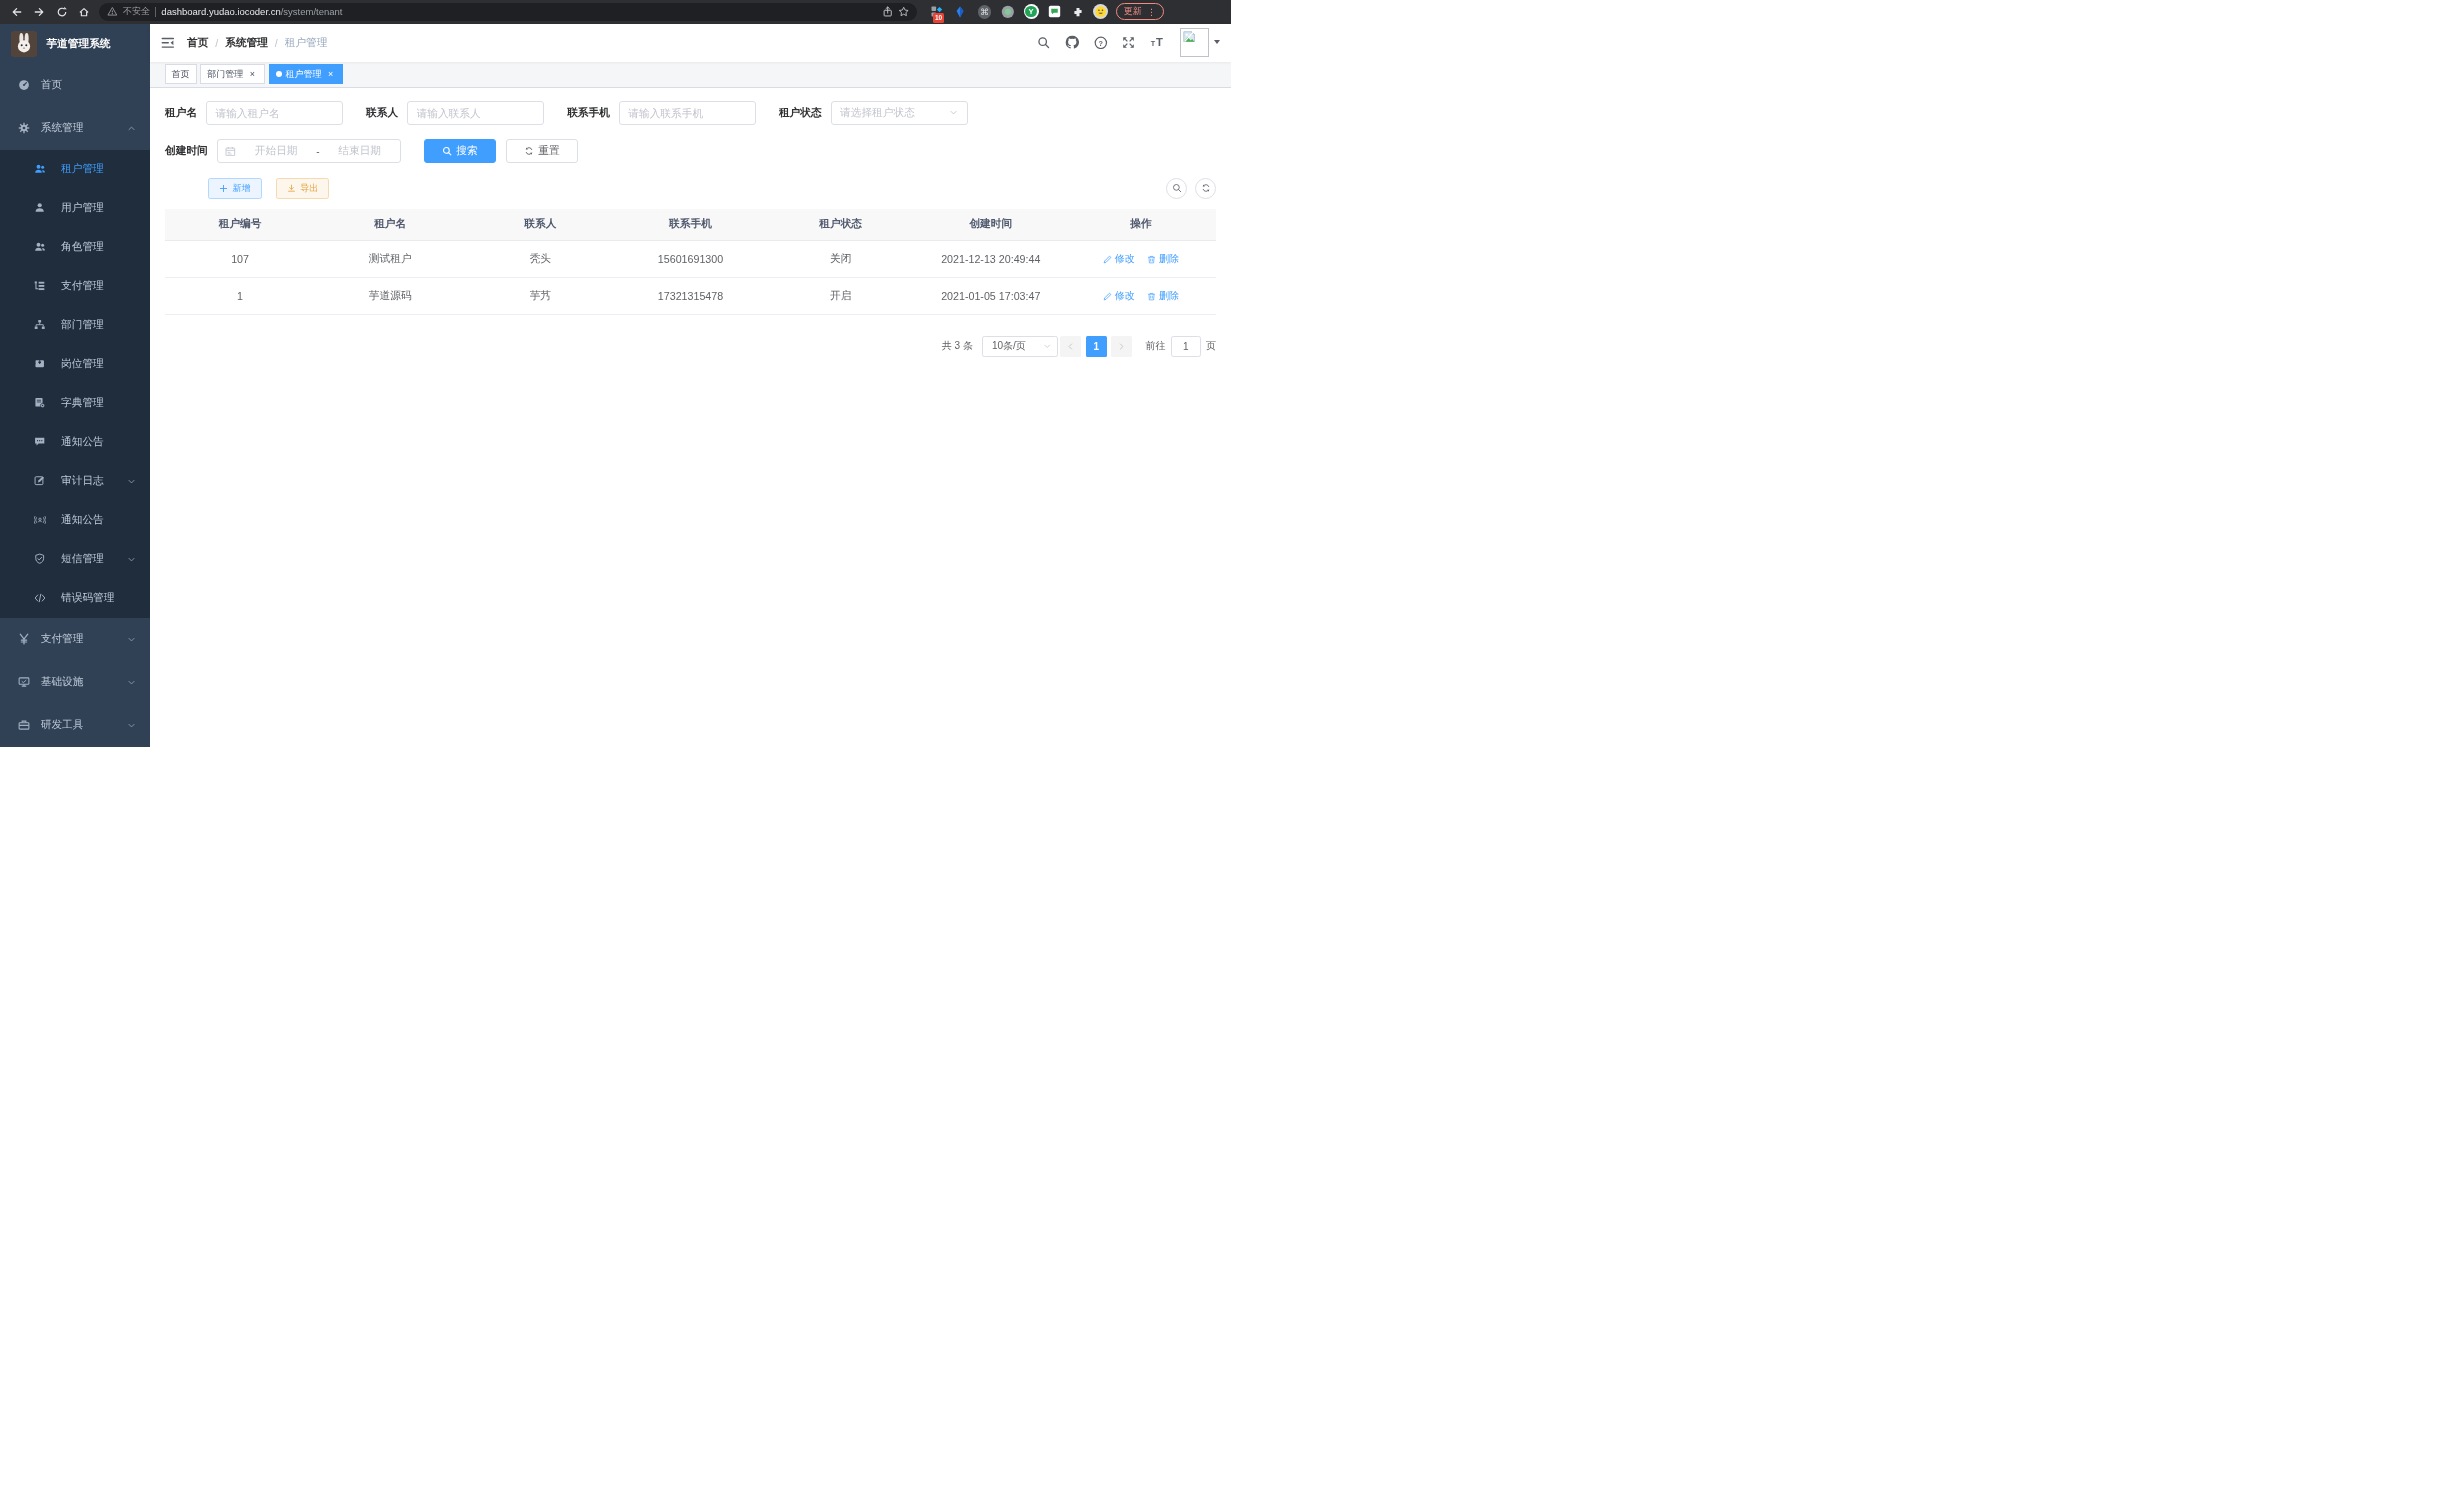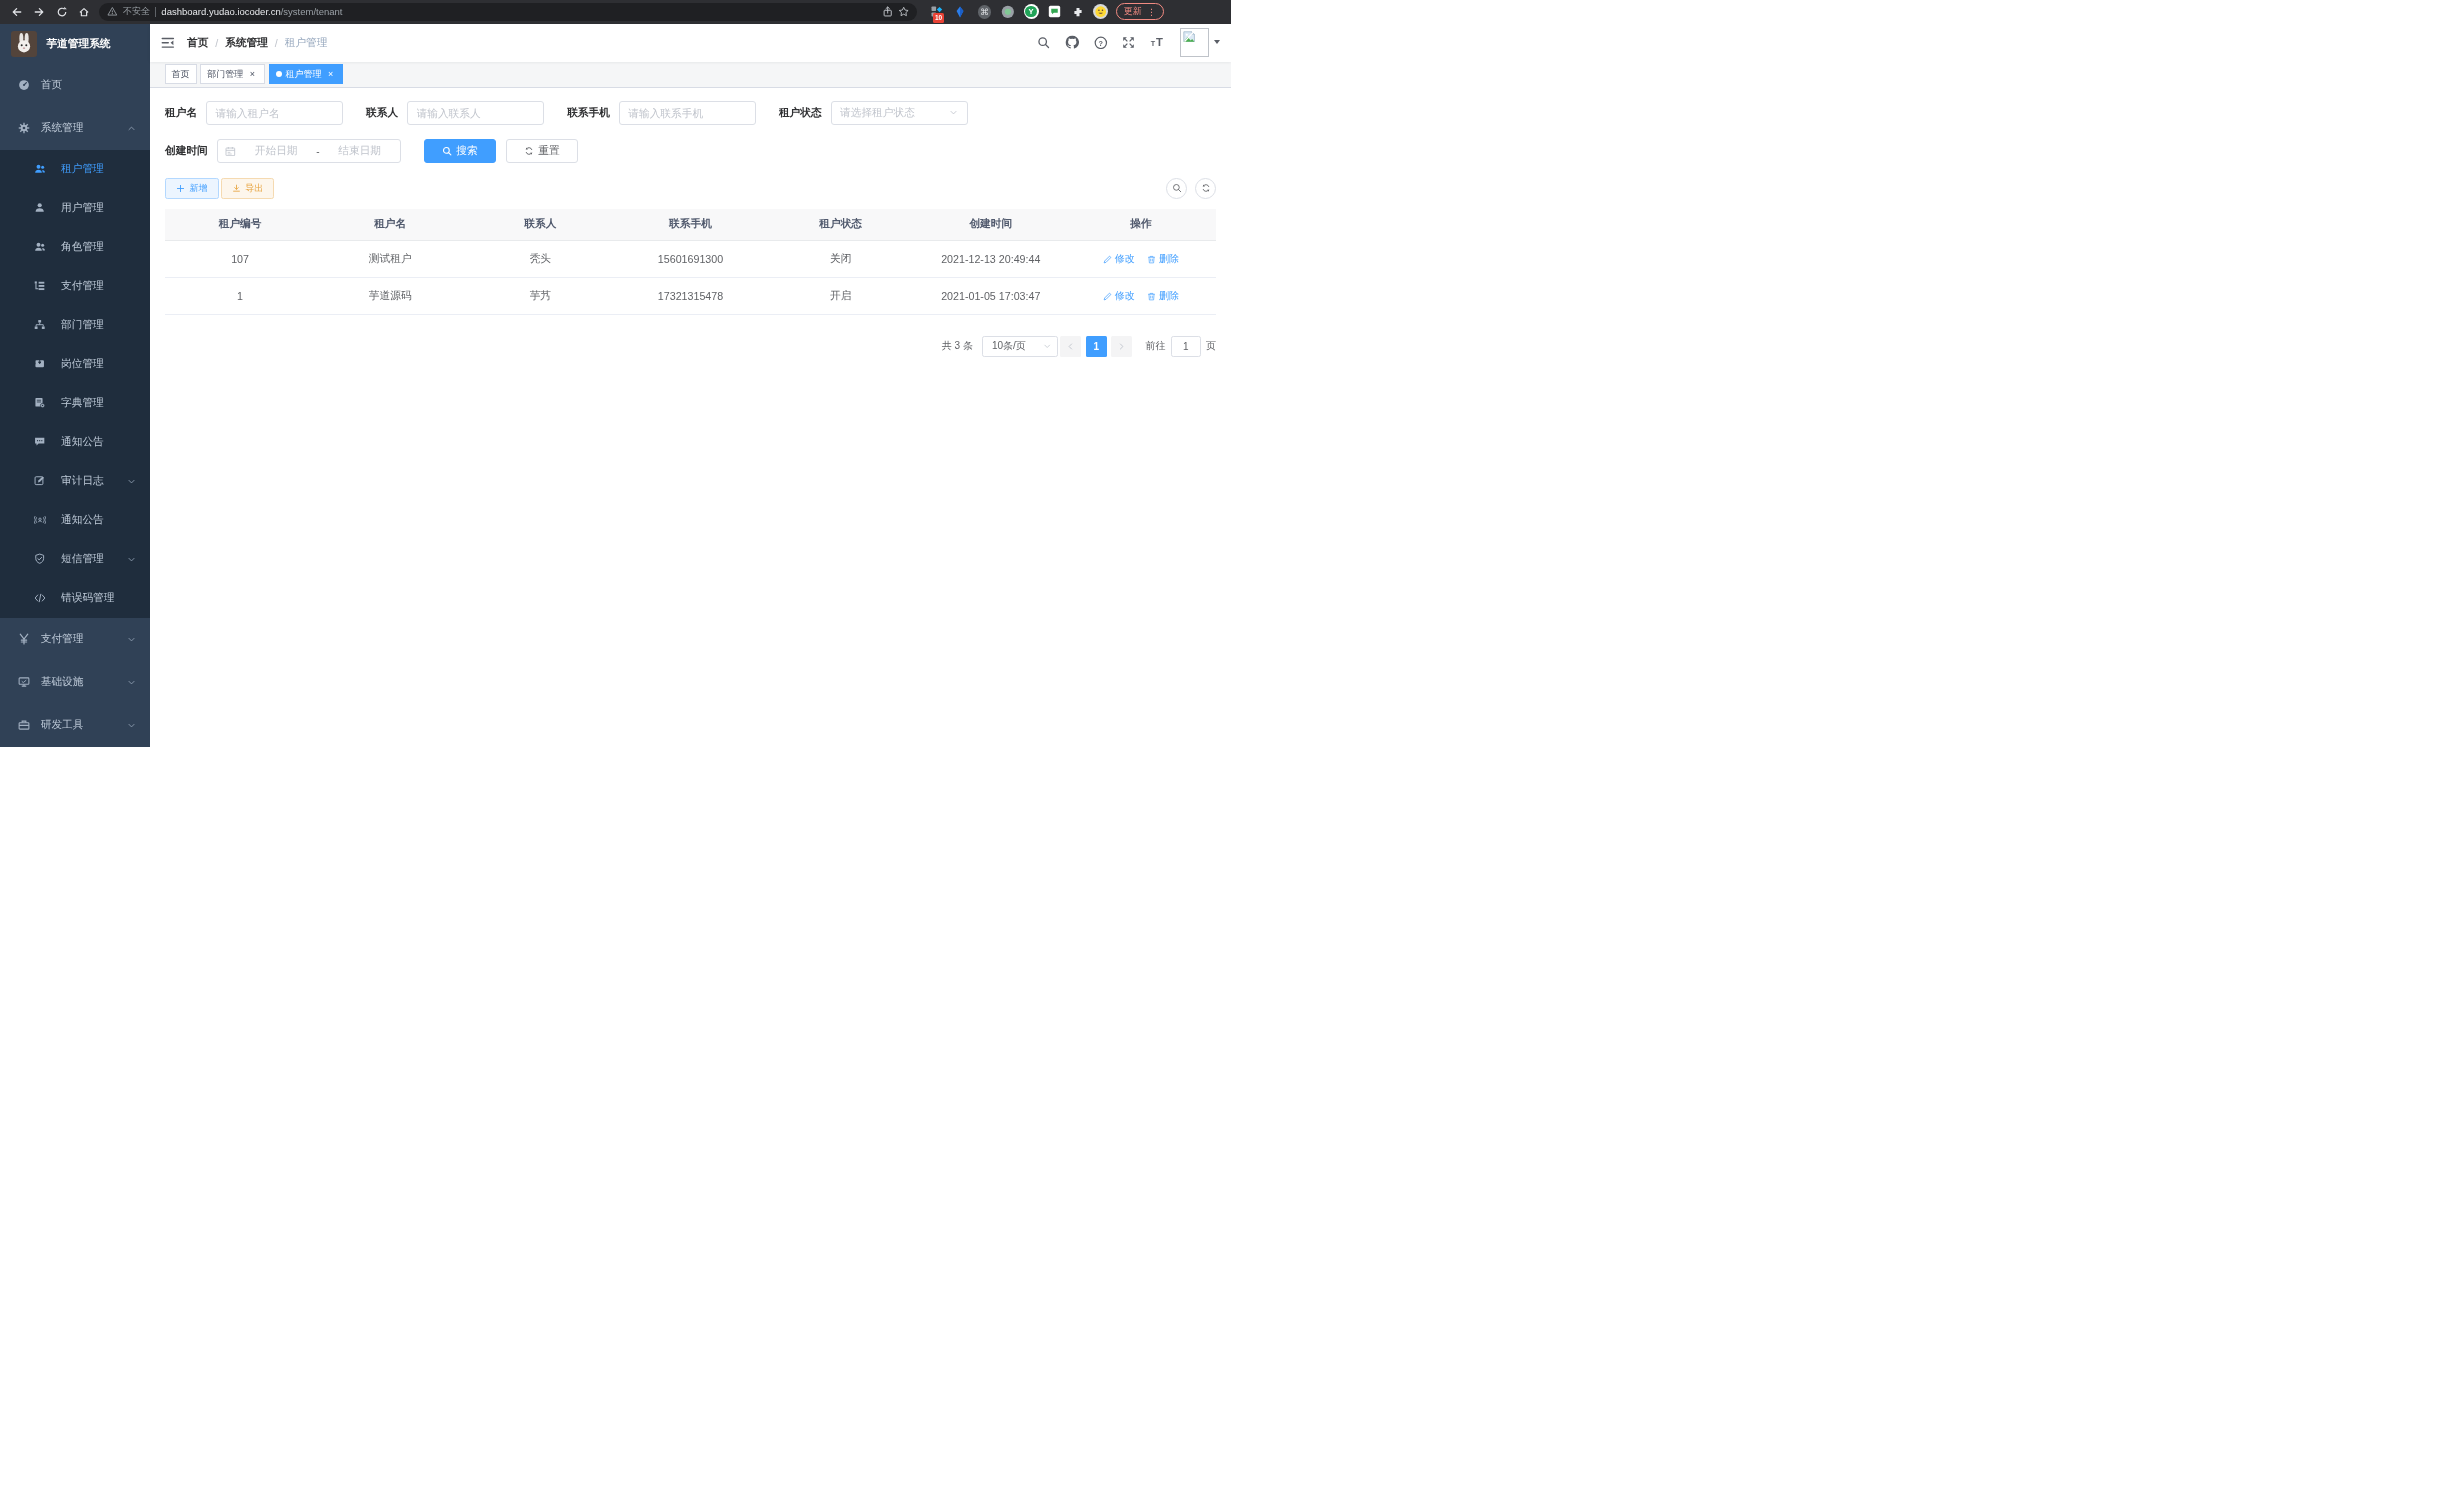--- a/index.html
+++ b/index.html
@@ -80,21 +80,21 @@
 .sel-caret { color:#c0c4cc; display:flex; }
 .date-range { width:184px; height:24px; border:0.8px solid #dcdfe6; border-radius:3px; display:flex; align-items:center; padding:0 7.6px; gap:7.6px; cursor:pointer; }
 .date-range .sep { color:#606266; font-size:10px; }
 .date-range .ph { flex:1; text-align:center; }
 .btn { height:24px; border-radius:3px; border:0.8px solid #dcdfe6; background:#fff; color:#606266; font-size:10.7px; display:inline-flex; align-items:center; gap:4.6px; padding:0 17px; cursor:pointer; white-space:nowrap; }
 .btn-primary { background:#409EFF; border-color:#409EFF; color:#fff; }
 .btn-sm { height:21px; font-size:9px; padding:0 10px; border-radius:2.3px; }
 .btn-plain-primary { background:#ecf5ff; border-color:#b3d8ff; color:#409EFF; }
 .btn-plain-warning { background:#fdf6ec; border-color:#f5dab1; color:#e6a23c; }
 .toolbar-row { display:flex; align-items:center; margin:3px 0 10px; }
-.toolbar-left { display:flex; gap:2px; }
+.toolbar-left { display:flex; gap:14px;margin-left:43px; }
 .toolbar-right { margin-left:auto; display:flex; gap:7.6px; }
 .circle-btn { width:21px; height:21px; border-radius:50%; border:0.8px solid #dcdfe6; background:#fff; color:#606266; display:flex; align-items:center; justify-content:center; cursor:pointer; }
 
 
 table.data-table { width:100%; border-collapse:collapse; table-layout:fixed; }
 .data-table th { height:32px; background:#f8f8f9; color:#515a6e; font-size:10.7px; font-weight:700; text-align:center; border-bottom:0.8px solid #e8eaec; }
 .data-table td { height:37px; font-size:10.7px; color:#606266; text-align:center; border-bottom:0.8px solid #ebeef5; }
 .op-link { color:#409EFF; font-size:10px; display:inline-flex; align-items:center; gap:3px; margin:0 4.6px; cursor:pointer; }
 
 

